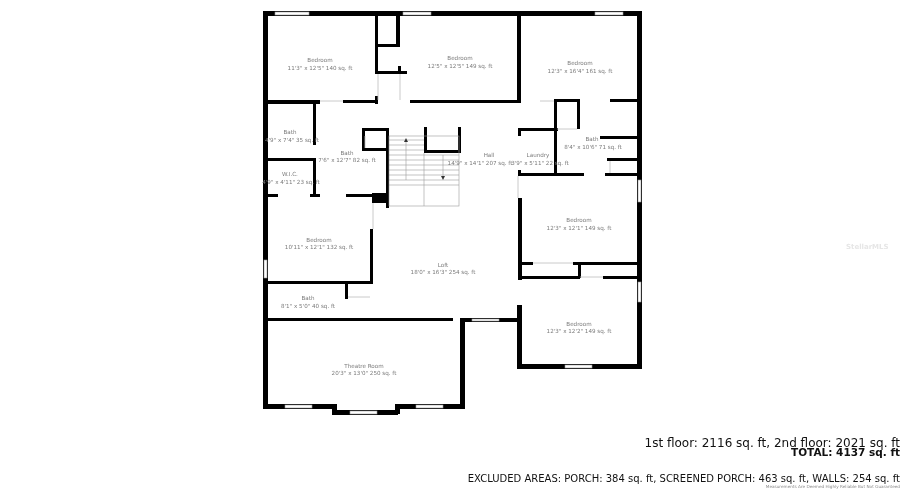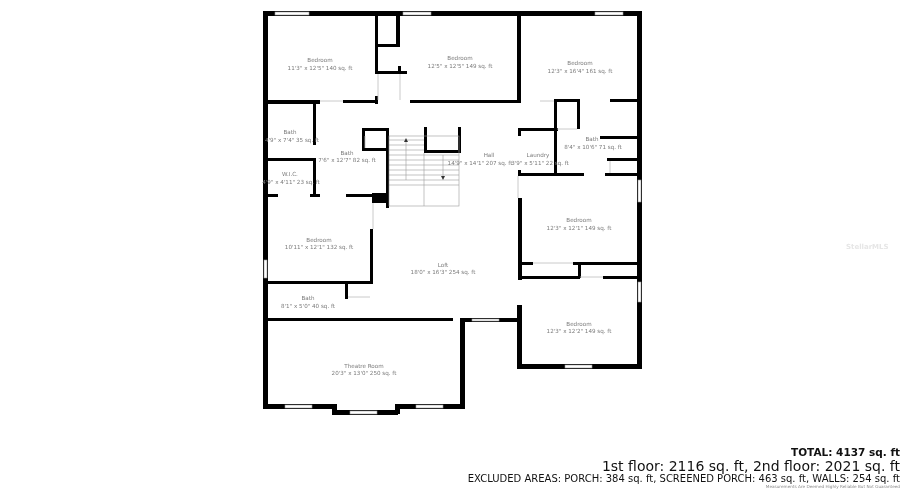--- a/index.html
+++ b/index.html
@@ -6,21 +6,21 @@
     body { width: 900px; height: 500px; position: relative; overflow: hidden; font-family: "DejaVu Sans", sans-serif; }
     #plan { position: absolute; left: 0; top: 0; width: 900px; height: 500px; }
     .wall { fill: #000000; }
     .window { fill: #ffffff; stroke: #9a9a9a; stroke-width: 0.6; }
     .thin { stroke: #bdbdbd; stroke-width: 0.8; fill: none; }
     .stair { stroke: #9a9a9a; stroke-width: 0.6; fill: none; }
     .room-name { font-family: "DejaVu Sans", sans-serif; font-size: 5.6px; fill: #7a7a7a; text-anchor: middle; }
     .room-dim { font-family: "DejaVu Sans", sans-serif; font-size: 5.6px; fill: #7a7a7a; text-anchor: middle; }
     .summary { position: absolute; left: 0; width: 900px; text-align: right; color: #111; font-family: "DejaVu Sans", sans-serif; }
     #total { top: 446px; font-size: 10.5px; font-weight: bold; }
-    #floors { top: 458px; font-size: 14px; }
+    #floors { top: 436px; font-size: 12px; }
     #excluded { top: 473px; font-size: 10px; }
     #disclaimer { top: 484px; font-size: 4.2px; color: #8a8a8a; }
     #watermark { position: absolute; left: 846px; top: 243px; font-size: 7px; color: #e6e6e6; font-weight: bold; font-family: "DejaVu Sans", sans-serif; text-align: center; }
   </style>
 </head>
 <body>
 
 <svg id="plan" viewBox="0 0 900 500" xmlns="http://www.w3.org/2000/svg">
 
   <g>

